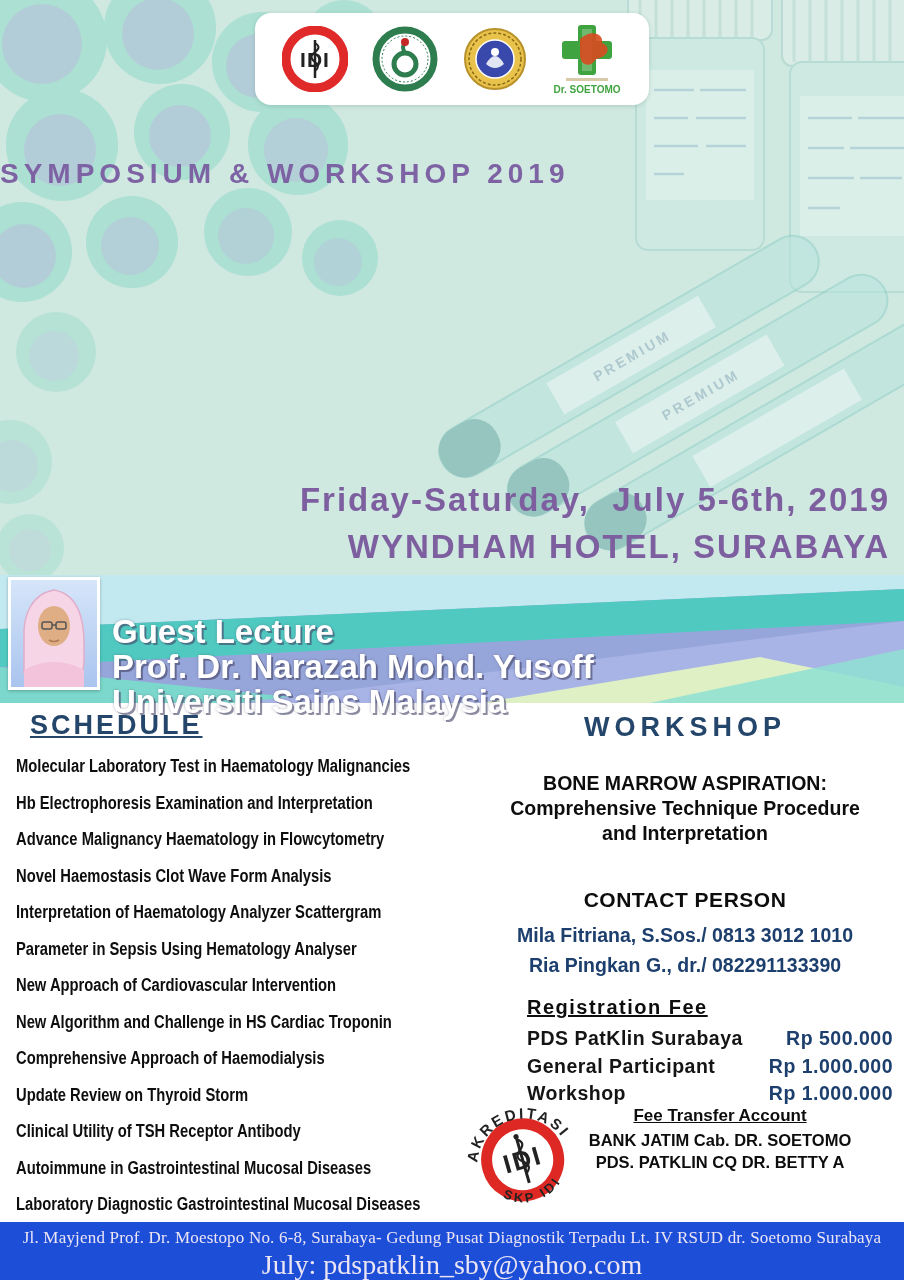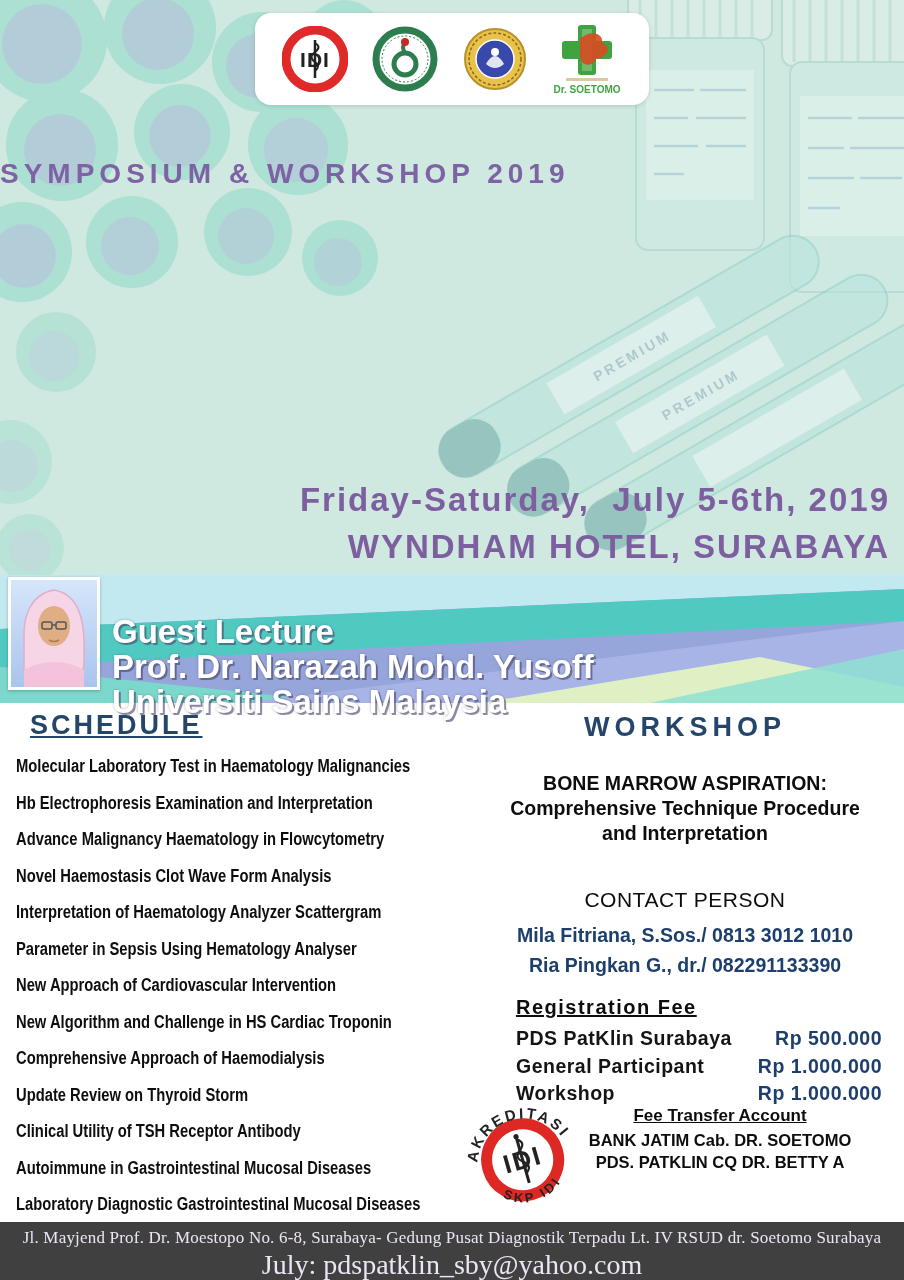--- a/index.html
+++ b/index.html
@@ -49,36 +49,36 @@
   .schedule-list { margin:0; padding:0; list-style:none; }
   .schedule-list li {
     font-size:18px; font-weight:700; color:#0e0e0e; white-space:nowrap;
     line-height:18px; margin-bottom:18.5px;
     transform:scaleX(.82); transform-origin:0 50%;
   }
   
   .ws-col { position:absolute; left:480px; top:712px; width:410px; text-align:center; }
   .ws-heading { margin:0; font-size:27px; font-weight:800; letter-spacing:5px; color:#24466b; }
   .ws-topic { margin:28px 0 0 0; font-size:19.5px; font-weight:800; color:#0d0d0d; line-height:25px; }
-  .contact-heading { margin:42px 0 8px 0; font-size:21px; font-weight:400; color:#0d0d0d; letter-spacing:.5px; }
+  .contact-heading { margin:42px 0 8px 0; font-size:21px; font-weight:700; color:#0d0d0d; letter-spacing:.5px; }
   .contact-line { font-size:19.5px; font-weight:800; color:#1d3f6d; line-height:30px; }
-  .regfee { position:absolute; left:516px; top:996px; width:366px; text-align:left; }
+  .regfee { position:absolute; left:527px; top:996px; width:366px; text-align:left; }
   .regfee-heading { font-size:20px; font-weight:800; color:#0d0d0d; text-decoration:underline; letter-spacing:1.5px; margin-bottom:8px; }
   .fee-row { display:flex; justify-content:space-between; margin-bottom:4.5px; }
   .fee-label { font-size:19.5px; font-weight:800; color:#141414; letter-spacing:.5px;text-align:right; }
   .fee-price { font-size:19.5px; font-weight:800; color:#1d3f6d; letter-spacing:.5px; }
   
   .stamp { position:absolute; left:458px; top:1090px; width:126px; height:128px; transform:rotate(-16deg); }
   .transfer { position:absolute; left:570px; top:1106px; width:300px; text-align:center; }
   .transfer-heading { font-size:17px; font-weight:800; color:#0d0d0d; text-decoration:underline; margin-bottom:3px; }
   .transfer-line { font-size:16.5px; font-weight:800; color:#0d0d0d; line-height:22px; }
   
   .poster-footer {
     position:absolute; left:0; top:1222px; width:904px; height:58px;
-    background:#404040; color:#ece5f4; text-align:center;
+    background:#1d4ed8; color:#ece5f4; text-align:center;
     font-family:"Liberation Serif", serif;
   }
   .footer-address { padding-top:5px; font-size:17px; letter-spacing:.2px; line-height:22px; }
   .footer-email { font-size:28px; line-height:31px; }
 </style>
 </head>
 <body>
 
 <div class="poster">
 

